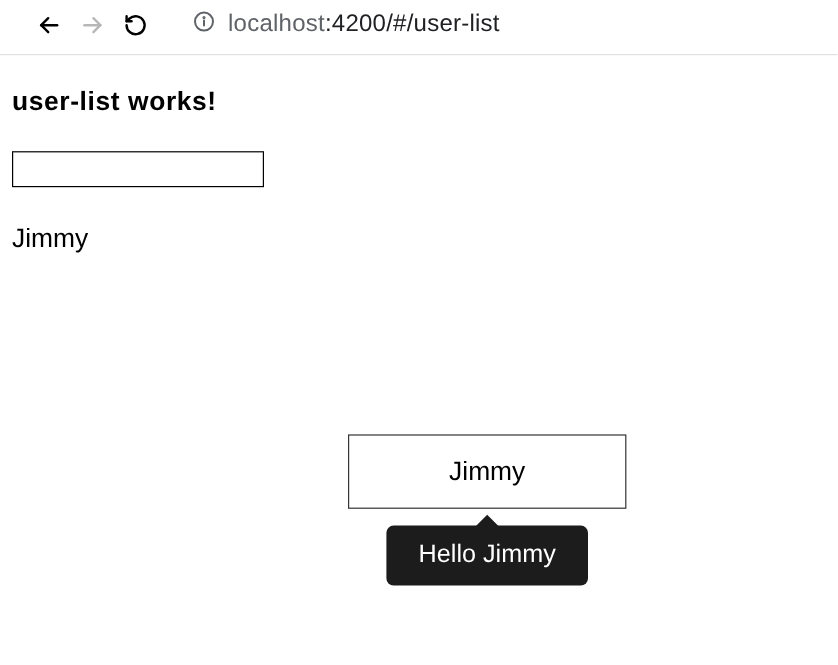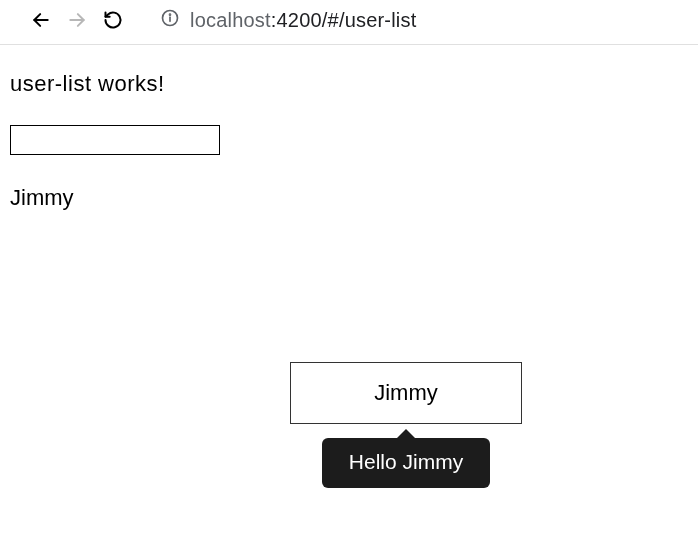--- a/index.html
+++ b/index.html
@@ -36,21 +36,21 @@
       font-size: 20px;
       color: #202124;
       letter-spacing: 0.2px;
     }
     .url-text .host { color: #5f6368; }
     .content {
       padding: 26px 10px 0 10px;
     }
     .heading {
       font-size: 22px;
-      font-weight: 400;
+      font-weight: 700;
       color: #000;
       letter-spacing: 0.5px;
       margin-bottom: 28px;
     }
     .text-input {
       width: 210px;
       height: 30px;
       border: 1.5px solid #000;
       padding: 2px 6px;
       font-size: 16px;

